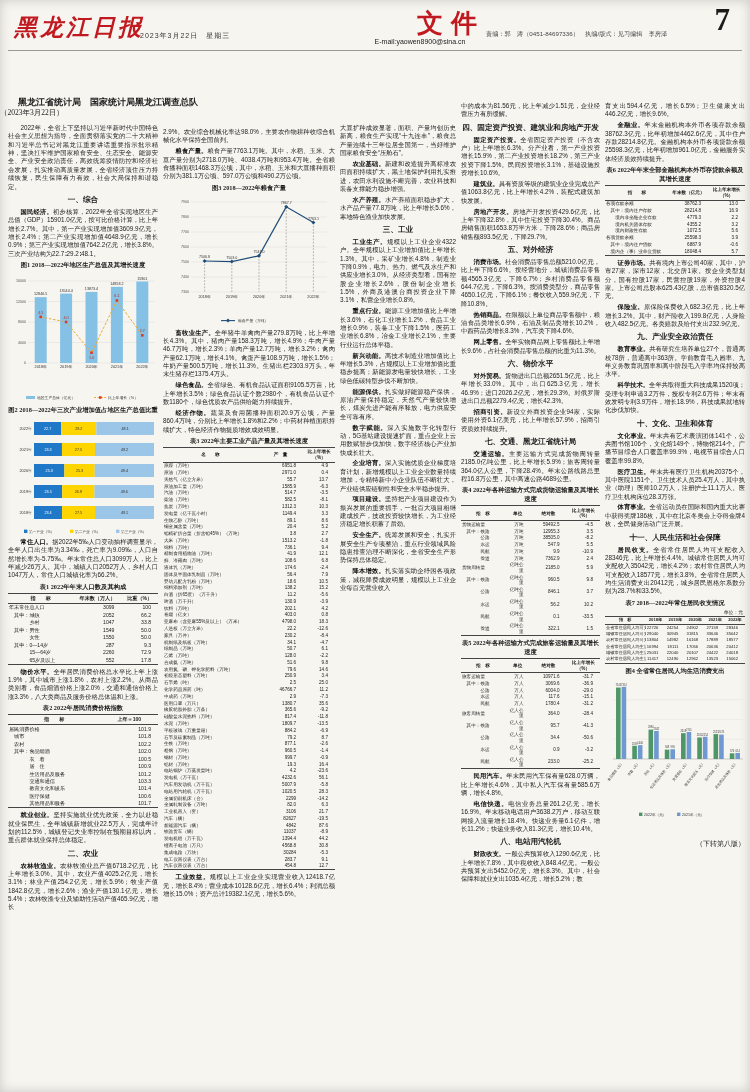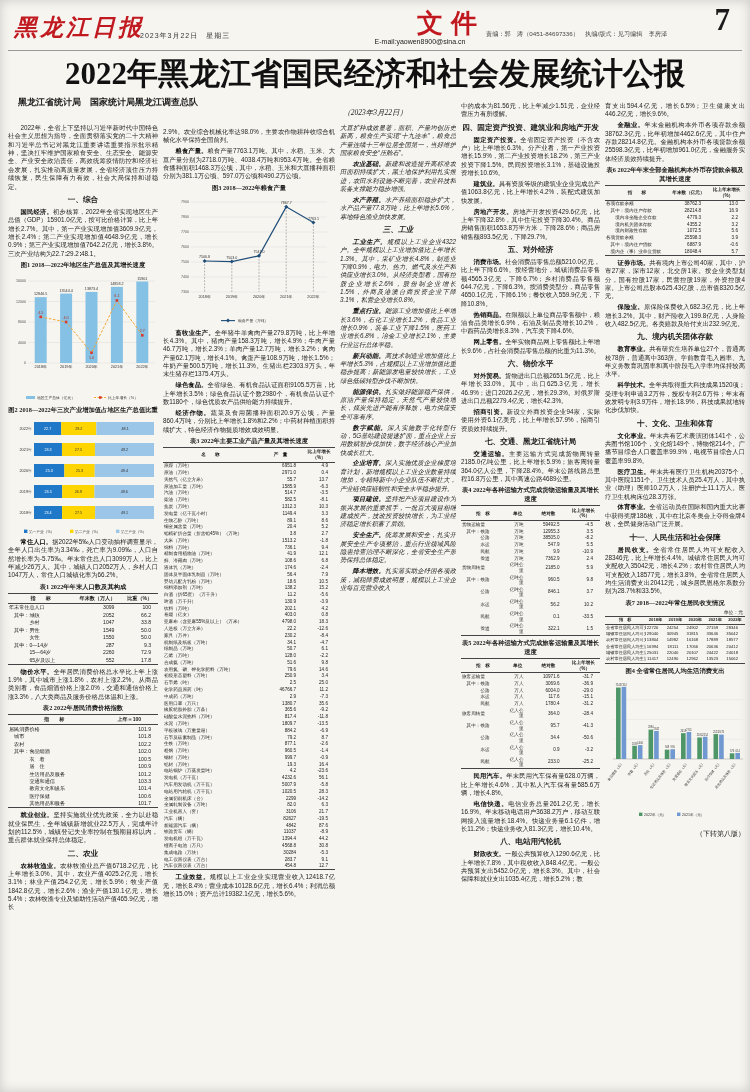--- a/index.html
+++ b/index.html
@@ -13,62 +13,61 @@
             font-weight:bold;color:#c01920;font-size:26px;letter-spacing:8px;}
   .hemail{position:absolute;left:330px;top:38px;width:180px;text-align:center;font-size:7px;color:#222;}
   .heditors{position:absolute;left:486px;top:30px;font-size:6.2px;color:#444;}
   .hpage{position:absolute;right:20px;top:2px;font-family:"Liberation Serif",serif;font-weight:bold;font-size:31px;}
   .hrule{position:absolute;left:8px;right:8px;top:50px;border-top:1px solid #999;}
   
   .title-main{position:absolute;left:0;top:53px;width:750px;text-align:center;font-family:"Liberation Serif",serif;
               font-weight:bold;font-size:31px;letter-spacing:0px;color:#111;}
   .title-org{position:absolute;left:0;top:96px;width:750px;font-family:"Liberation Serif",serif;
              font-weight:bold;font-size:9px;padding-left:18px;}
-  .title-date{position:absolute;left:0;top:108px;width:750px;text-align:center;font-family:"Liberation Serif",serif;
-              font-size:7.5px;font-style:italic;}
+  .title-date{position:absolute;left:0;top:108px;width:750px;text-align:left;font-family:"Liberation Serif",serif;
+              font-size:7.5px;}
   
   .col{position:absolute;bottom:4px;overflow:hidden;}
   #col1{left:8px;top:124px;width:150px;}
   #col2{left:163px;top:128px;width:172px;}
-  #col3{left:340px;top:124px;width:116px;font-style:italic;}
+  #col3{left:340px;top:124px;width:116px;}
   #col4{left:461px;top:102px;width:139px;}
   #col5{left:605px;top:102px;width:140px;}
   .para{font-size:6.3px;line-height:1.33;text-align:justify;text-indent:2em;margin:0 0 2.5px;color:#222;}
   .para.noind{text-indent:0;}
   .lead{font-weight:bold;color:#111;}
   .shead{font-size:7.6px;font-weight:bold;text-align:center;margin:4px 0 3px;}
   .figwrap{margin:3px 0;}
   .figtitle{font-size:6.3px;font-weight:bold;text-align:center;margin:2px 0 1px;font-family:"Liberation Serif",serif;}
   .tblwrap{margin:3px 0;}
   .tbltitle{font-size:6.3px;font-weight:bold;text-align:center;margin:2px 0 1px;font-family:"Liberation Serif",serif;}
   .unitnote{font-size:4.8px;text-align:right;margin:0 2px 1px;}
   table{width:100%;border-collapse:collapse;border-top:1.2px solid #444;border-bottom:1.2px solid #444;table-layout:fixed;}
   thead th{border-bottom:0.8px solid #444;font-weight:bold;padding:1.4px 1px;}
   td{padding:0.7px 1px;}
   .tbl-s{font-size:5.1px;line-height:1.2;}
   .tbl-xs{font-size:4.6px;line-height:1.18;}
   .tbl-xxs{font-size:4.2px;line-height:1.15;}
   td.cl{text-align:left;white-space:nowrap;overflow:hidden;}
   td.cc,th{text-align:center;}
   td.cr{text-align:right;padding-right:7px;}
-  .contnote{text-align:right;font-family:"Liberation Serif",serif;font-size:7px;margin-top:10px;}
+  .contnote{text-align:right;font-family:"Liberation Serif",serif;font-size:7px;margin-top:20px;}
   svg{display:block;margin:0 auto;}
 </style>
 </head>
 <body>
 
 <div class="page">
   <div class="masthead">黑龙江日报</div>
   <div class="hdate">2023年3月22日　星期三</div>
   <div class="hsection">文件</div>
   <div class="hemail">E-mail:yaowen8900@sina.cn</div>
   <div class="heditors">责编：郭　涛（0451-84697336）　执编/版式：见习编辑　李房泽</div>
   <div class="hpage">7</div>
   <div class="hrule"></div>
-  <div class="title-main">2022年黑龙江省国民经济和社会发展统计公报</div>
   <div class="title-org">黑龙江省统计局　国家统计局黑龙江调查总队</div>
   <div class="title-date">（2023年3月22日）</div>
   <div id="col1" class="col">
       <div class="para">2022年，全省上下坚持以习近平新时代中国特色社会主义思想为指导，全面贯彻落实党的二十大精神和习近平总书记对黑龙江重要讲话重要指示批示精神，坚决扛牢维护国家粮食安全、生态安全、能源安全、产业安全政治责任，高效统筹疫情防控和经济社会发展，扎实推动高质量发展，全省经济顶住压力持续恢复，民生保障有力有效，社会大局保持和谐稳定。</div>
       <div class="shead">一、综合</div>
       <div class="para"><span class="lead">国民经济。</span>初步核算，2022年全省实现地区生产总值（GDP）15901.0亿元，按可比价格计算，比上年增长2.7%。其中，第一产业实现增加值3609.9亿元，增长2.4%；第二产业实现增加值4648.9亿元，增长0.9%；第三产业实现增加值7642.2亿元，增长3.8%。三次产业结构为22.7∶29.2∶48.1。</div>
       <div class="figwrap">
         <div class="figtitle">图1 2018—2022年地区生产总值及其增长速度</div>
         <div>
           <svg width="150" height="132" viewBox="0 0 150 132">
@@ -897,21 +896,21 @@
             <tr>
               <td class="cl">　境内企（事）业单位贷款</td>
               <td class="cr">18048.4</td>
               <td class="cr">5.7</td>
             </tr>
           </tbody>
         </table>
       </div>
       <div class="para"><span class="lead">证券市场。</span>共有境内上市公司40家，其中，沪市27家，深市12家，北交所1家。按企业类型划分，国有控股17家，民营控股19家，外资控股4家。上市公司总股本625.43亿股，总市值8320.5亿元。</div>
       <div class="para"><span class="lead">保险业。</span>原保险保费收入682.3亿元，比上年增长3.2%。其中，财产险收入199.8亿元，人身险收入482.5亿元。各类赔款及给付支出232.9亿元。</div>
-      <div class="shead">九、境内机关团体存款</div>
+      <div class="shead">九、产业安全政治责任</div>
       <div class="para"><span class="lead">教育事业。</span>共有研究生培养单位27个，普通高校78所，普通高中363所。学前教育毛入园率、九年义务教育巩固率和高中阶段毛入学率均保持较高水平。</div>
       <div class="para"><span class="lead">科学技术。</span>全年共取得重大科技成果1520项；受理专利申请3.2万件，授权专利2.6万件；年末有效发明专利3.9万件，增长18.9%，科技成果就地转化步伐加快。</div>
       <div class="shead">十、文化、卫生和体育</div>
       <div class="para"><span class="lead">文化事业。</span>年末共有艺术表演团体141个，公共图书馆106个，文化馆149个，博物馆214个。广播节目综合人口覆盖率99.9%，电视节目综合人口覆盖率99.8%。</div>
       <div class="para"><span class="lead">医疗卫生。</span>年末共有医疗卫生机构20375个，其中医院1151个。卫生技术人员25.4万人，其中执业（助理）医师10.2万人，注册护士11.1万人。医疗卫生机构床位28.3万张。</div>
       <div class="para"><span class="lead">体育事业。</span>全省运动员在国际和国内重大比赛中获得奖牌186枚，其中在北京冬奥会上夺得金牌4枚，全民健身活动广泛开展。</div>
       <div class="shead">十一、人民生活和社会保障</div>
       <div class="para"><span class="lead">居民收支。</span>全省常住居民人均可支配收入28346元，比上年增长4.4%。城镇常住居民人均可支配收入35042元，增长4.2%；农村常住居民人均可支配收入18577元，增长3.8%。全省常住居民人均生活消费支出20412元，城乡居民恩格尔系数分别为28.7%和33.5%。</div>
       <div class="tblwrap">
         <div class="tbltitle">表7 2018—2022年常住居民收支情况</div>

